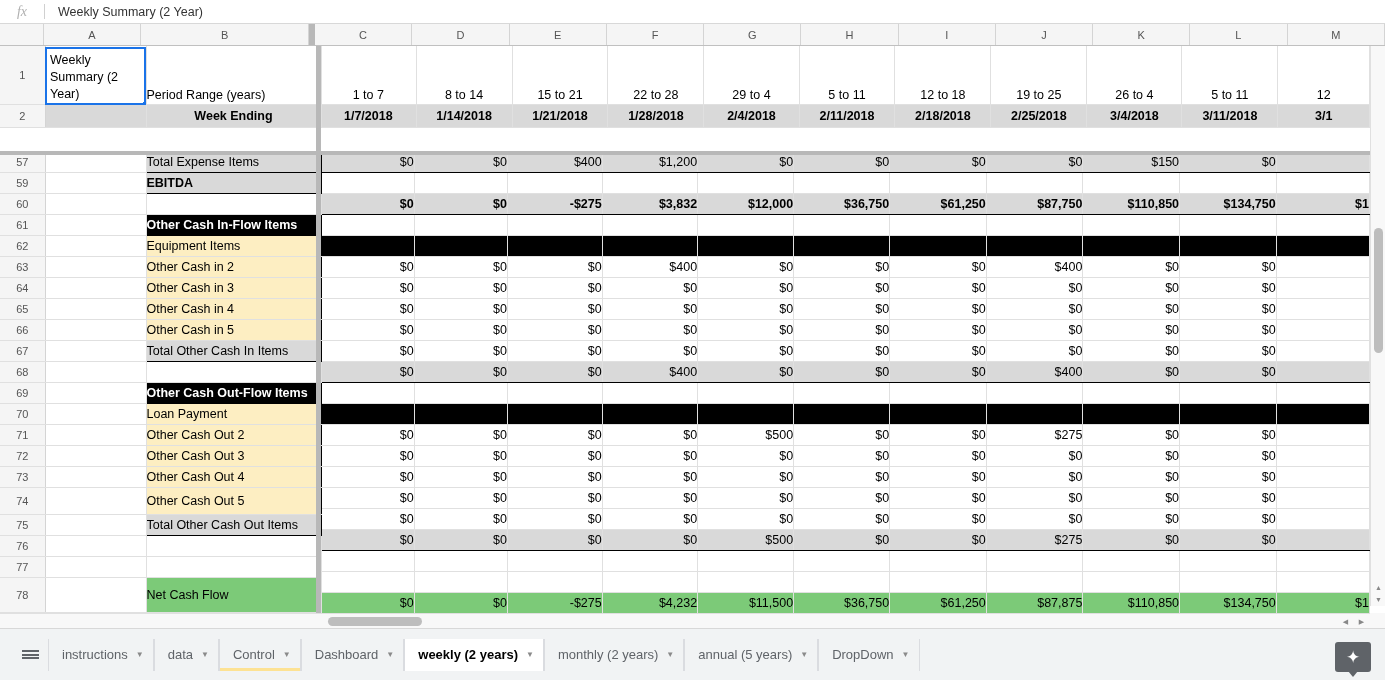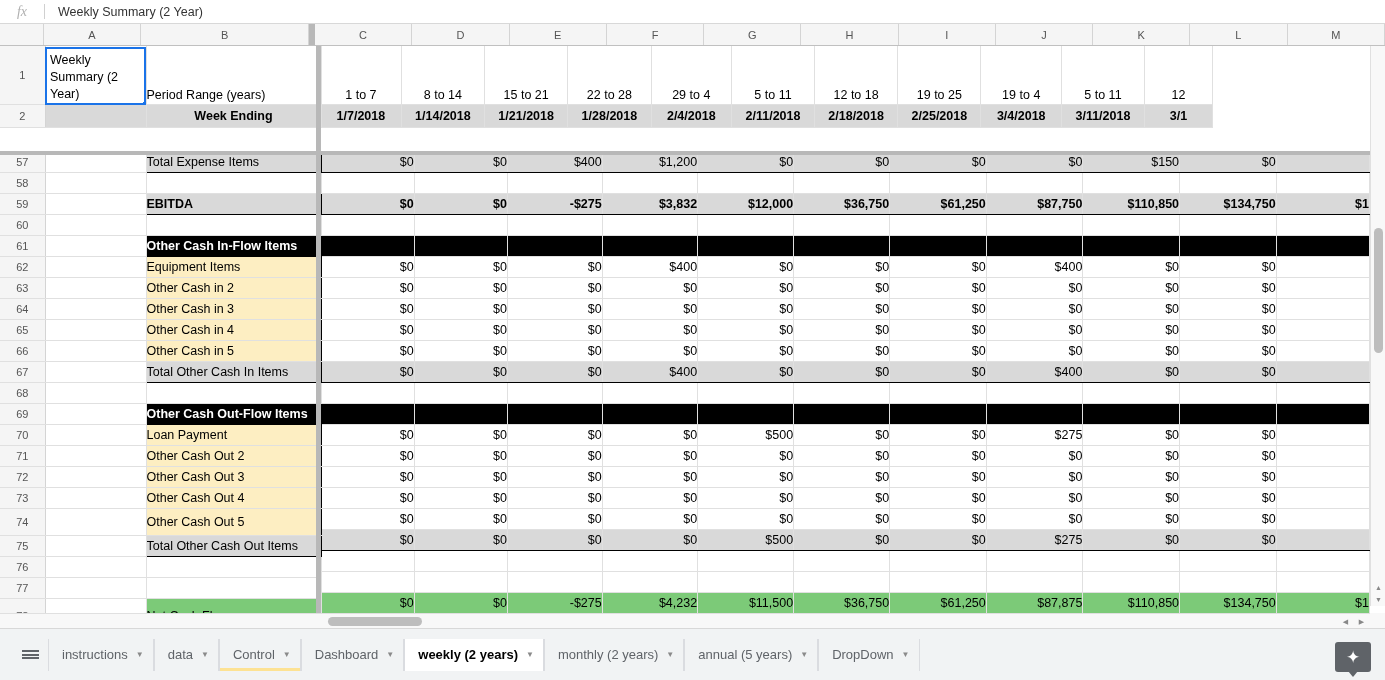--- a/index.html
+++ b/index.html
@@ -87,21 +87,21 @@
     border-bottom: 1px solid #e0e0e0;
     font-size: 11px;
     color: #555;
     text-align: center;
     vertical-align: middle;
     font-weight: normal;
   }
 
   
   #pane-tl { position: absolute; top: 22px; left: 0; z-index: 5; background:#fff; }
-  #pane-tr { position: absolute; top: 22px; left: 321px; z-index: 4; overflow: hidden; width: 892px; background:#fff; }
+  #pane-tr { position: absolute; top: 22px; left: 321px; z-index: 4; overflow: hidden; width: 1049px; background:#fff; }
   #pane-bl { position: absolute; top: 127px; left: 0; z-index: 3; background:#fff; }
   #pane-br { position: absolute; top: 127px; left: 321px; z-index: 2; overflow: hidden; width: 1049px; height: 477px; background:#fff; }
 
   .freeze-row-bar {
     position: absolute; left: 0; top: 127px;
     width: 1370px; height: 4px;
     background: #b8b8b8;
     z-index: 7;
   }
   .freeze-col-bar {
@@ -320,21 +320,21 @@
         <tbody id="tr-body">
           <tr>
             <td class="c ctr" style="width:101px;height:58px;vertical-align:bottom;padding-bottom:2px">1 to 7</td>
             <td class="c ctr" style="width:101px;height:58px;vertical-align:bottom;padding-bottom:2px">8 to 14</td>
             <td class="c ctr" style="width:101px;height:58px;vertical-align:bottom;padding-bottom:2px">15 to 21</td>
             <td class="c ctr" style="width:101px;height:58px;vertical-align:bottom;padding-bottom:2px">22 to 28</td>
             <td class="c ctr" style="width:101px;height:58px;vertical-align:bottom;padding-bottom:2px">29 to 4</td>
             <td class="c ctr" style="width:101px;height:58px;vertical-align:bottom;padding-bottom:2px">5 to 11</td>
             <td class="c ctr" style="width:101px;height:58px;vertical-align:bottom;padding-bottom:2px">12 to 18</td>
             <td class="c ctr" style="width:101px;height:58px;vertical-align:bottom;padding-bottom:2px">19 to 25</td>
-            <td class="c ctr" style="width:101px;height:58px;vertical-align:bottom;padding-bottom:2px">19 to 4</td>
+            <td class="c ctr" style="width:101px;height:58px;vertical-align:bottom;padding-bottom:2px">26 to 4</td>
             <td class="c ctr" style="width:101px;height:58px;vertical-align:bottom;padding-bottom:2px">5 to 11</td>
             <td class="c ctr" style="width:101px;height:58px;vertical-align:bottom;padding-bottom:2px">12</td>
           </tr>
           <tr>
             <td class="c gray ctr bold" style="width:101px;height:23px">1/7/2018</td>
             <td class="c gray ctr bold" style="width:101px;height:23px">1/14/2018</td>
             <td class="c gray ctr bold" style="width:101px;height:23px">1/21/2018</td>
             <td class="c gray ctr bold" style="width:101px;height:23px">1/28/2018</td>
             <td class="c gray ctr bold" style="width:101px;height:23px">2/4/2018</td>
             <td class="c gray ctr bold" style="width:101px;height:23px">2/11/2018</td>
@@ -348,25 +348,20 @@
       </table>
   </div>
 
   <div id="pane-bl">
     <table class="gs">
         <tbody id="bl-body">
           <tr>
             <td class="rowhead" style="height:21px">57</td>
             <td class="c lbl" style="width:101px"></td>
             <td class="c gray lbl topline botline leftline rightline" style="width:175px">Total Expense Items</td>
-          </tr>
-          <tr>
-            <td class="rowhead" style="height:21px">58</td>
-            <td class="c lbl" style="width:101px"></td>
-            <td class="c lbl" style="width:175px"></td>
           </tr>
           <tr>
             <td class="rowhead" style="height:21px">59</td>
             <td class="c lbl" style="width:101px"></td>
             <td class="c gray lbl bold topline botline leftline rightline" style="width:175px">EBITDA</td>
           </tr>
           <tr>
             <td class="rowhead" style="height:21px">60</td>
             <td class="c lbl" style="width:101px"></td>
             <td class="c lbl" style="width:175px"></td>

